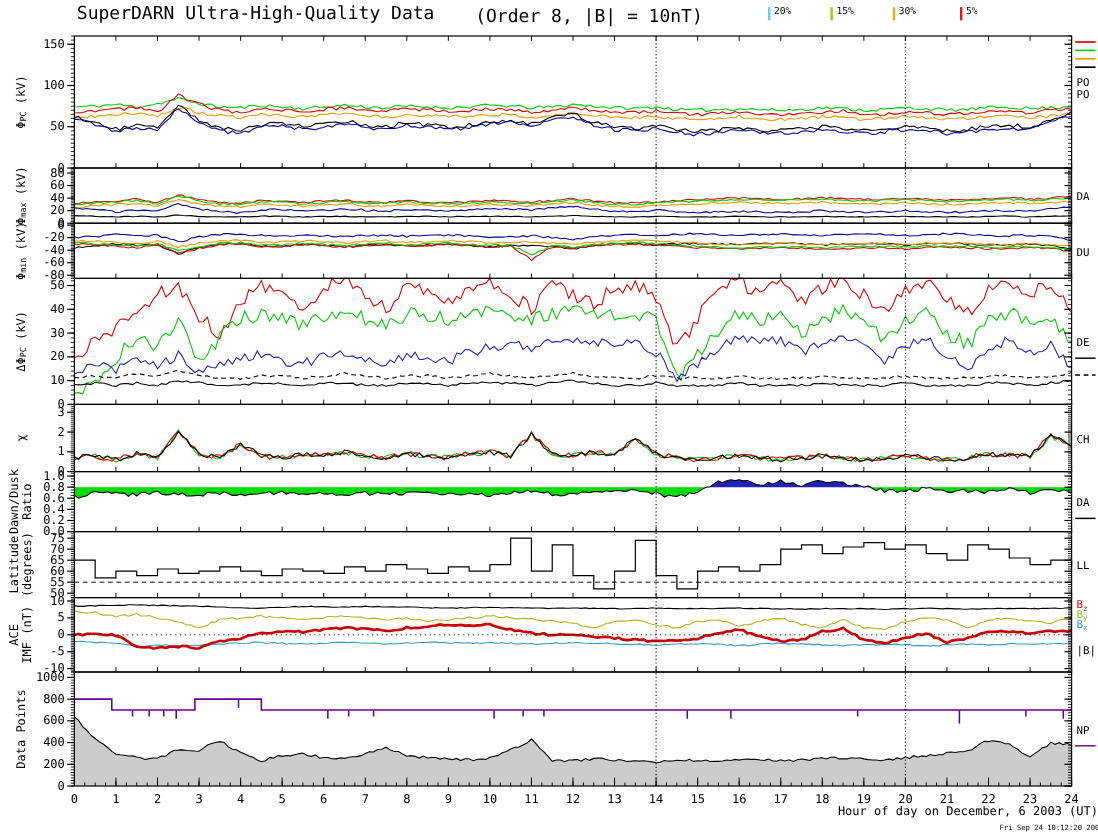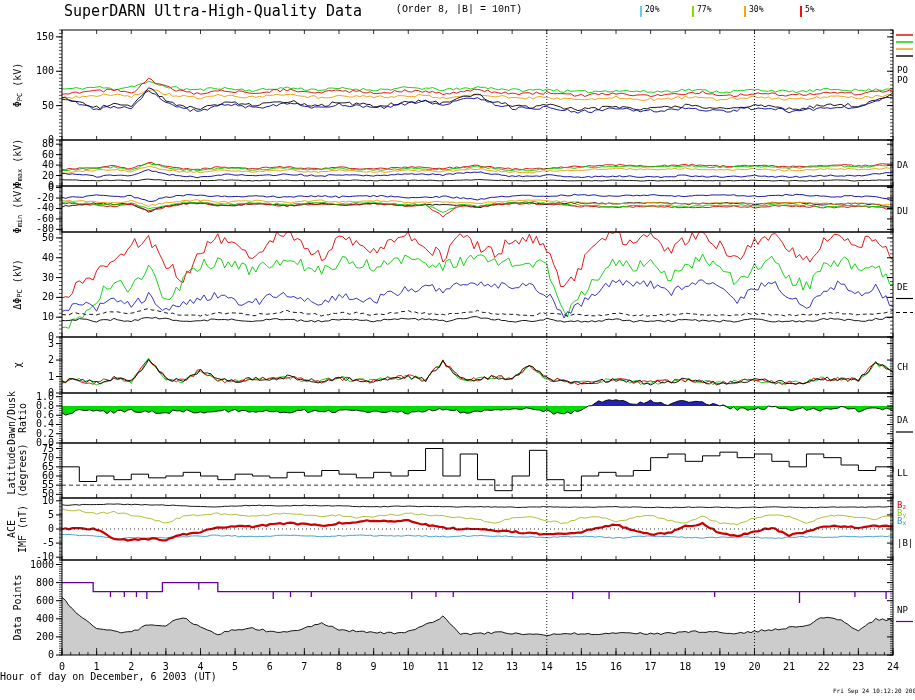--- a/index.html
+++ b/index.html
@@ -1,41 +1,41 @@
 <!DOCTYPE html>
 <html><head>
 <meta charset="utf-8">
 <style>
   html,body{margin:0;padding:0;background:#ffffff;}
   #page{position:relative;width:915px;height:700px;background:#fff;overflow:hidden;
         font-family:"DejaVu Sans Mono","Liberation Mono",monospace;color:#000;}
   #title{position:absolute;left:64px;top:2px;font-size:15px;letter-spacing:0px;white-space:pre;}
-  #subtitle{position:absolute;left:396px;top:4px;font-size:10px;white-space:pre;font-family:Liberation Mono, monospace;}
+  #subtitle{position:absolute;left:396px;top:4px;font-size:15px;white-space:pre;}
   .legend{position:absolute;top:6px;display:flex;align-items:flex-start;gap:3px;}
   .legend .bar{display:inline-block;width:2px;height:11px;}
   .legend .lab{font-size:8px;line-height:8px;}
   #plot{position:absolute;left:0;top:0;width:915px;height:700px;}
-  #xlabel{position:absolute;left:0;top:671px;width:915px;text-align:left;font-size:10px;}
+  #xlabel{position:absolute;left:0;top:671px;width:915px;text-align:right;font-size:10px;}
   #footer{position:absolute;left:833px;top:687px;font-size:6px;white-space:pre;}
   svg text{font-family:"DejaVu Sans Mono","Liberation Mono",monospace;}
 </style>
 </head>
 <body>
 
 <div id="page">
   <div id="title">SuperDARN Ultra-High-Quality Data</div>
   <div id="subtitle">(Order 8, |B| = 10nT)</div>
 
   <div class="legend" style="left:640px">
     <span class="bar" style="background: rgb(102, 204, 238);"></span>
     <span class="lab">20%</span>
   </div>
   <div class="legend" style="left:692px">
     <span class="bar" style="background: rgb(136, 221, 0);"></span>
-    <span class="lab">77%</span>
+    <span class="lab">15%</span>
   </div>
   <div class="legend" style="left:744px">
     <span class="bar" style="background: rgb(238, 170, 0);"></span>
     <span class="lab">30%</span>
   </div>
   <div class="legend" style="left:800px">
     <span class="bar" style="background: rgb(238, 17, 17);"></span>
     <span class="lab">5%</span>
   </div>
 

